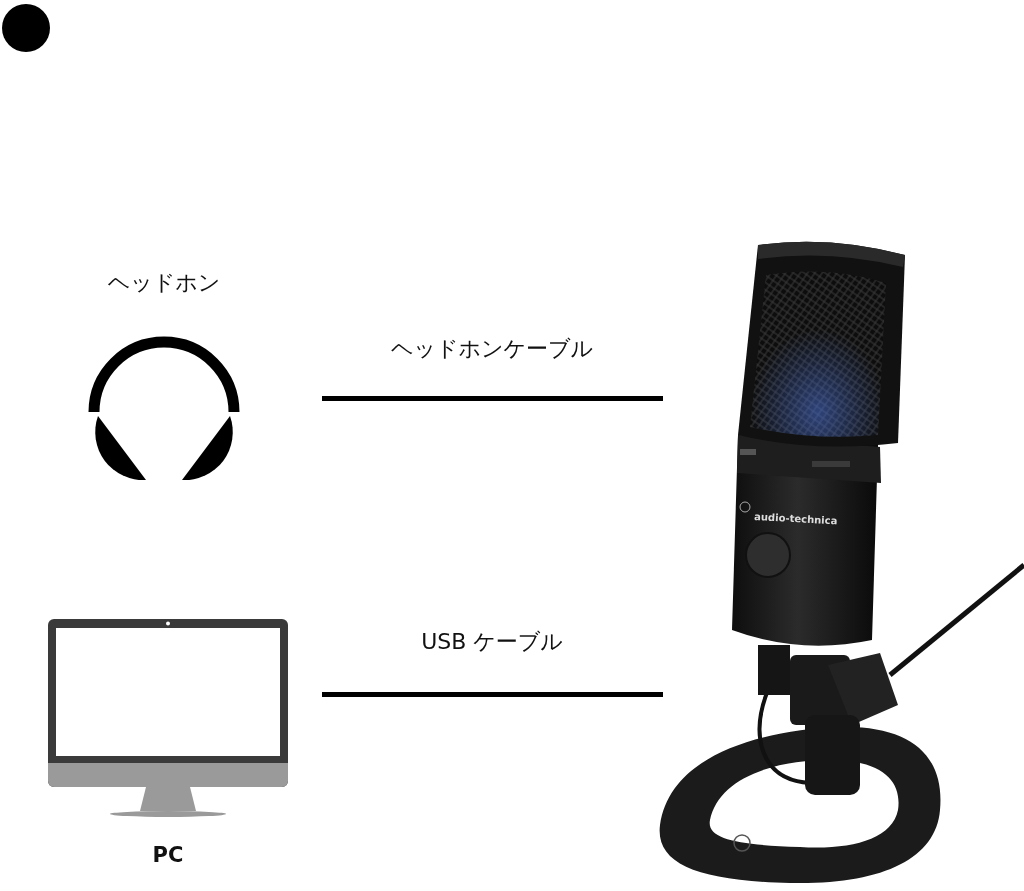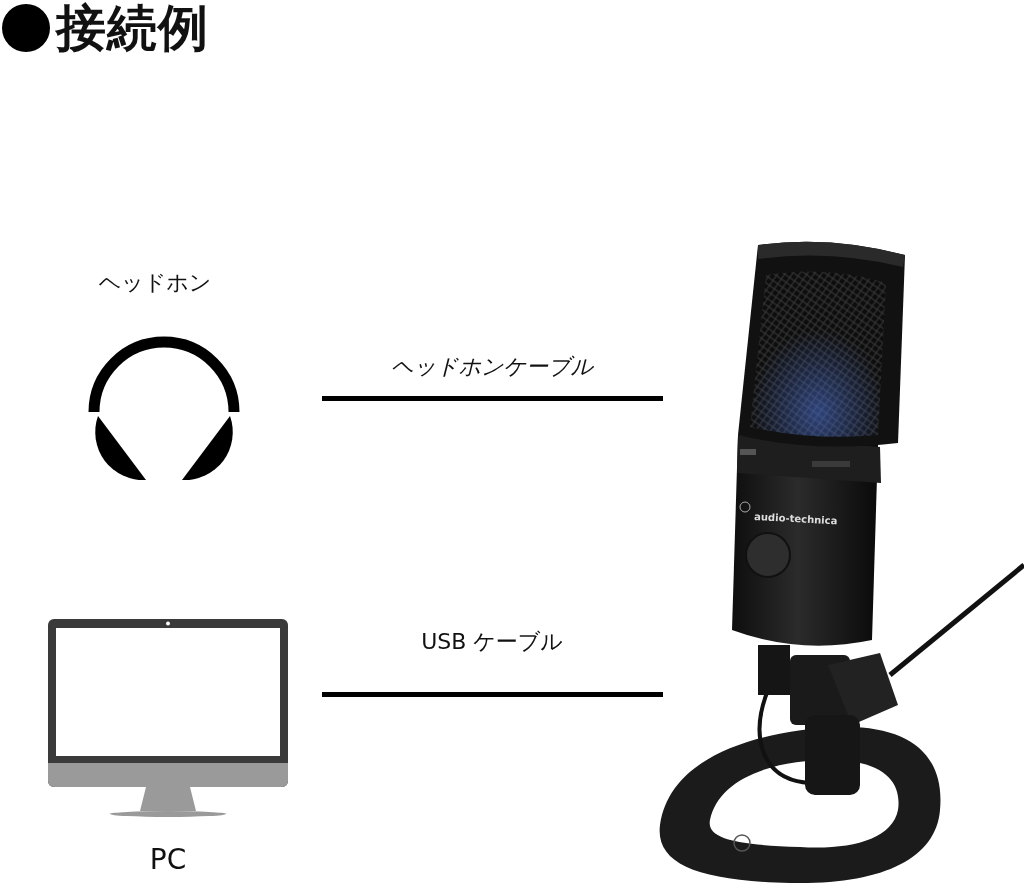--- a/index.html
+++ b/index.html
@@ -7,41 +7,41 @@
   .title{position:absolute;left:2px;top:-4px;font-size:50px;font-weight:bold;letter-spacing:1px;white-space:nowrap;line-height:64px;}
   .title .dot{display:inline-block;width:48px;height:48px;border-radius:50%;background:#000;vertical-align:middle;margin-right:6px;position:relative;top:-4px;}
   .label{position:absolute;font-size:22px;white-space:nowrap;text-align:center;}
   .cable{position:absolute;height:5px;background:#000;}
   svg{position:absolute;overflow:visible;}
 </style>
 </head>
 <body>
 
 <div class="title">
-  <span class="dot"></span><span>接続例</span>
+  <span class="dot"></span>
 </div>
 
-<div class="label" style="left:75px;top:268px;width:160px;">ヘッドホン</div>
+<div class="label" style="left:84px;top:268px;width:160px;">ヘッドホン</div>
 <svg style="left:84px;top:312px;" width="160" height="175" viewBox="0 0 160 175">
   <path d="M10 100 A70 70 0 0 1 150 100" fill="none" stroke="#000" stroke-width="11"></path>
   <path d="M14 104 L62 168 A48 48 0 0 1 14 104 Z" fill="#000"></path>
   <path d="M146 104 L98 168 A48 48 0 0 0 146 104 Z" fill="#000"></path>
 </svg>
 
 <svg style="left:48px;top:619px;" width="240" height="198" viewBox="0 0 240 198">
   <rect x="0" y="0" width="240" height="168" rx="6" fill="#3a3a3a"></rect>
   <rect x="8" y="9" width="224" height="128" fill="#fff"></rect>
   <circle cx="120" cy="4.5" r="2" fill="#fff"></circle>
   <path d="M0 144 H240 V162 a6 6 0 0 1 -6 6 H6 a6 6 0 0 1 -6 -6 Z" fill="#9a9a9a"></path>
   <path d="M98 168 L142 168 L148 192 L92 192 Z" fill="#9a9a9a"></path>
   <ellipse cx="120" cy="195" rx="58" ry="3" fill="#9a9a9a"></ellipse>
 </svg>
-<div class="label" style="left:128px;top:843px;width:80px;font-size:28px;">PC</div>
+<div class="label" style="left:128px;top:843px;width:80px;font-size:21px;font-weight:bold;">PC</div>
 
-<div class="label" style="left:322px;top:352px;width:340px;font-style:italic;">ヘッドホンケーブル</div>
+<div class="label" style="left:322px;top:334px;width:340px;">ヘッドホンケーブル</div>
 <div class="cable" style="left:322px;top:396px;width:341px;"></div>
 
 <div class="label" style="left:322px;top:627px;width:340px;">USB ケーブル</div>
 <div class="cable" style="left:322px;top:692px;width:341px;"></div>
 
 <svg style="left:640px;top:235px;" width="384" height="656" viewBox="0 0 384 656">
   <defs>
     <pattern id="mesh" width="6" height="6" patternUnits="userSpaceOnUse" patternTransform="rotate(35)">
       <rect width="6" height="6" fill="#0d0d0d"></rect>
       <path d="M0 3 H6 M3 0 V6" stroke="#3a3a3a" stroke-width="1"></path>

